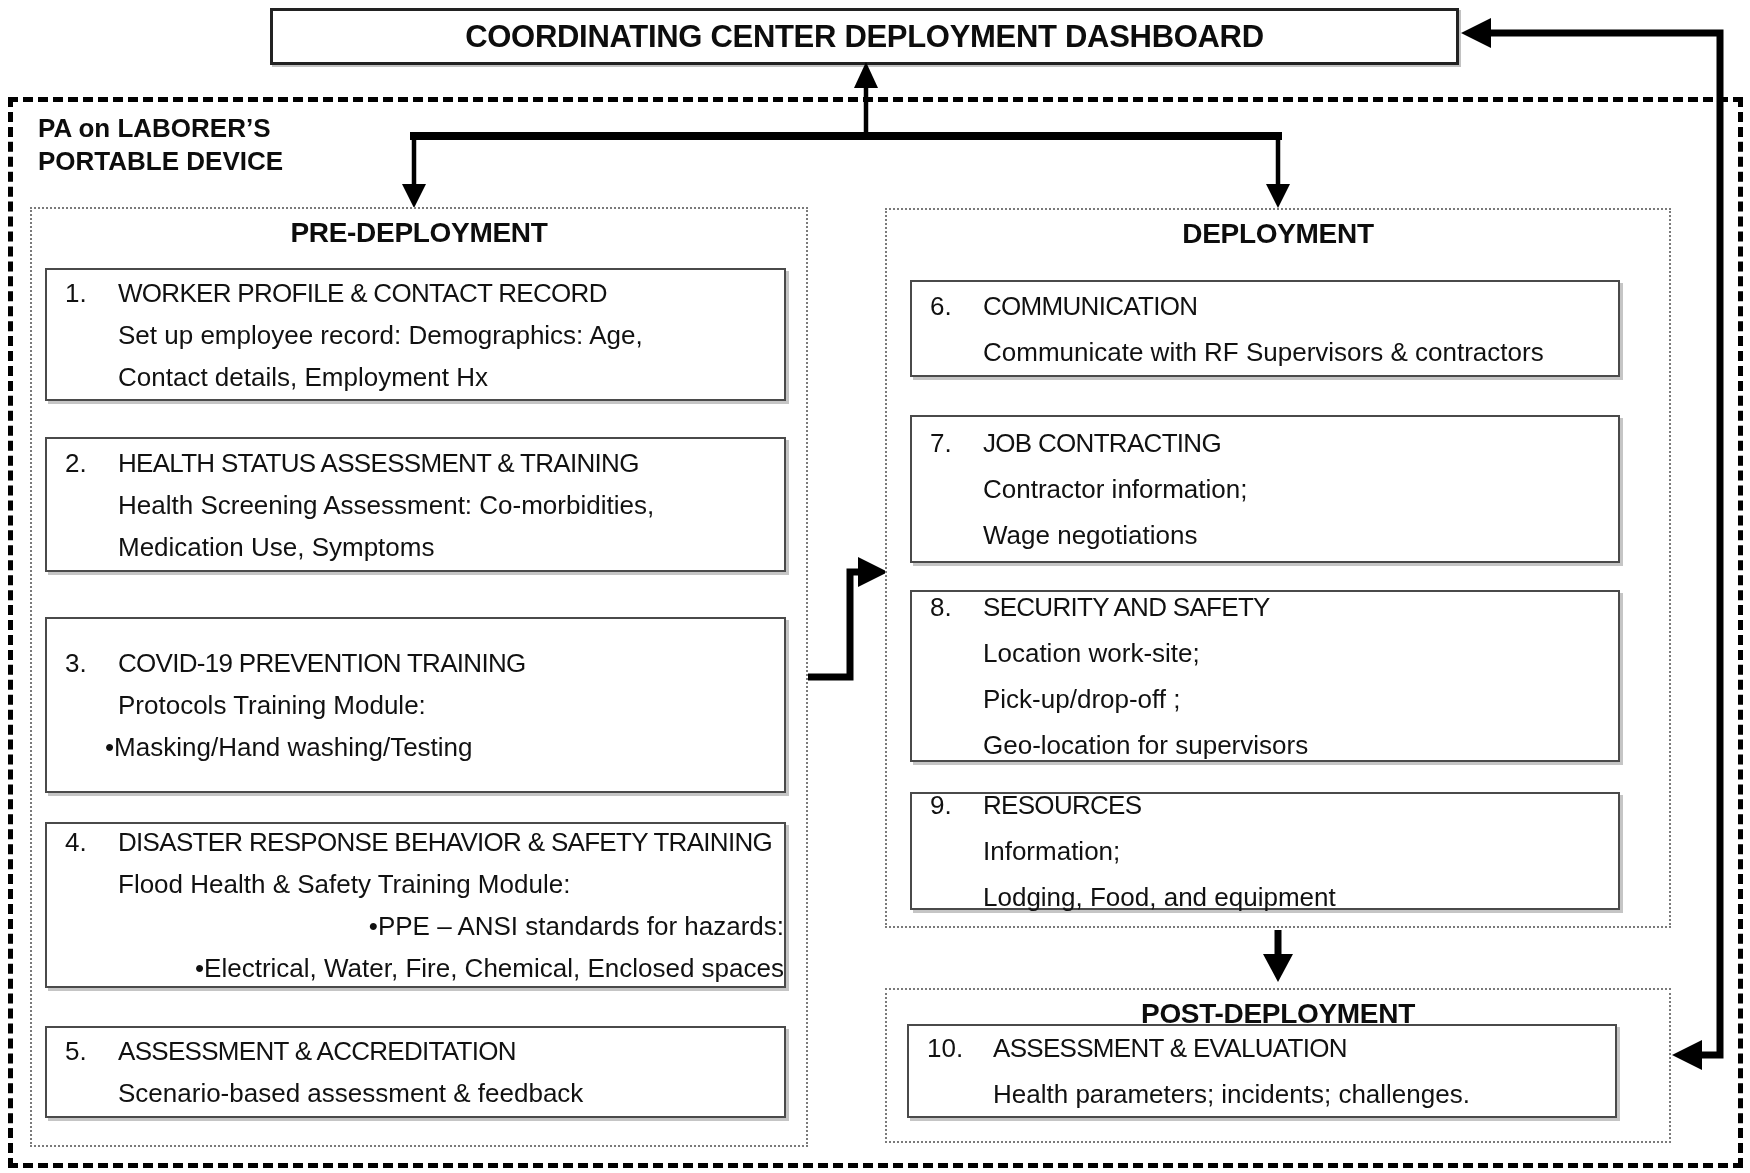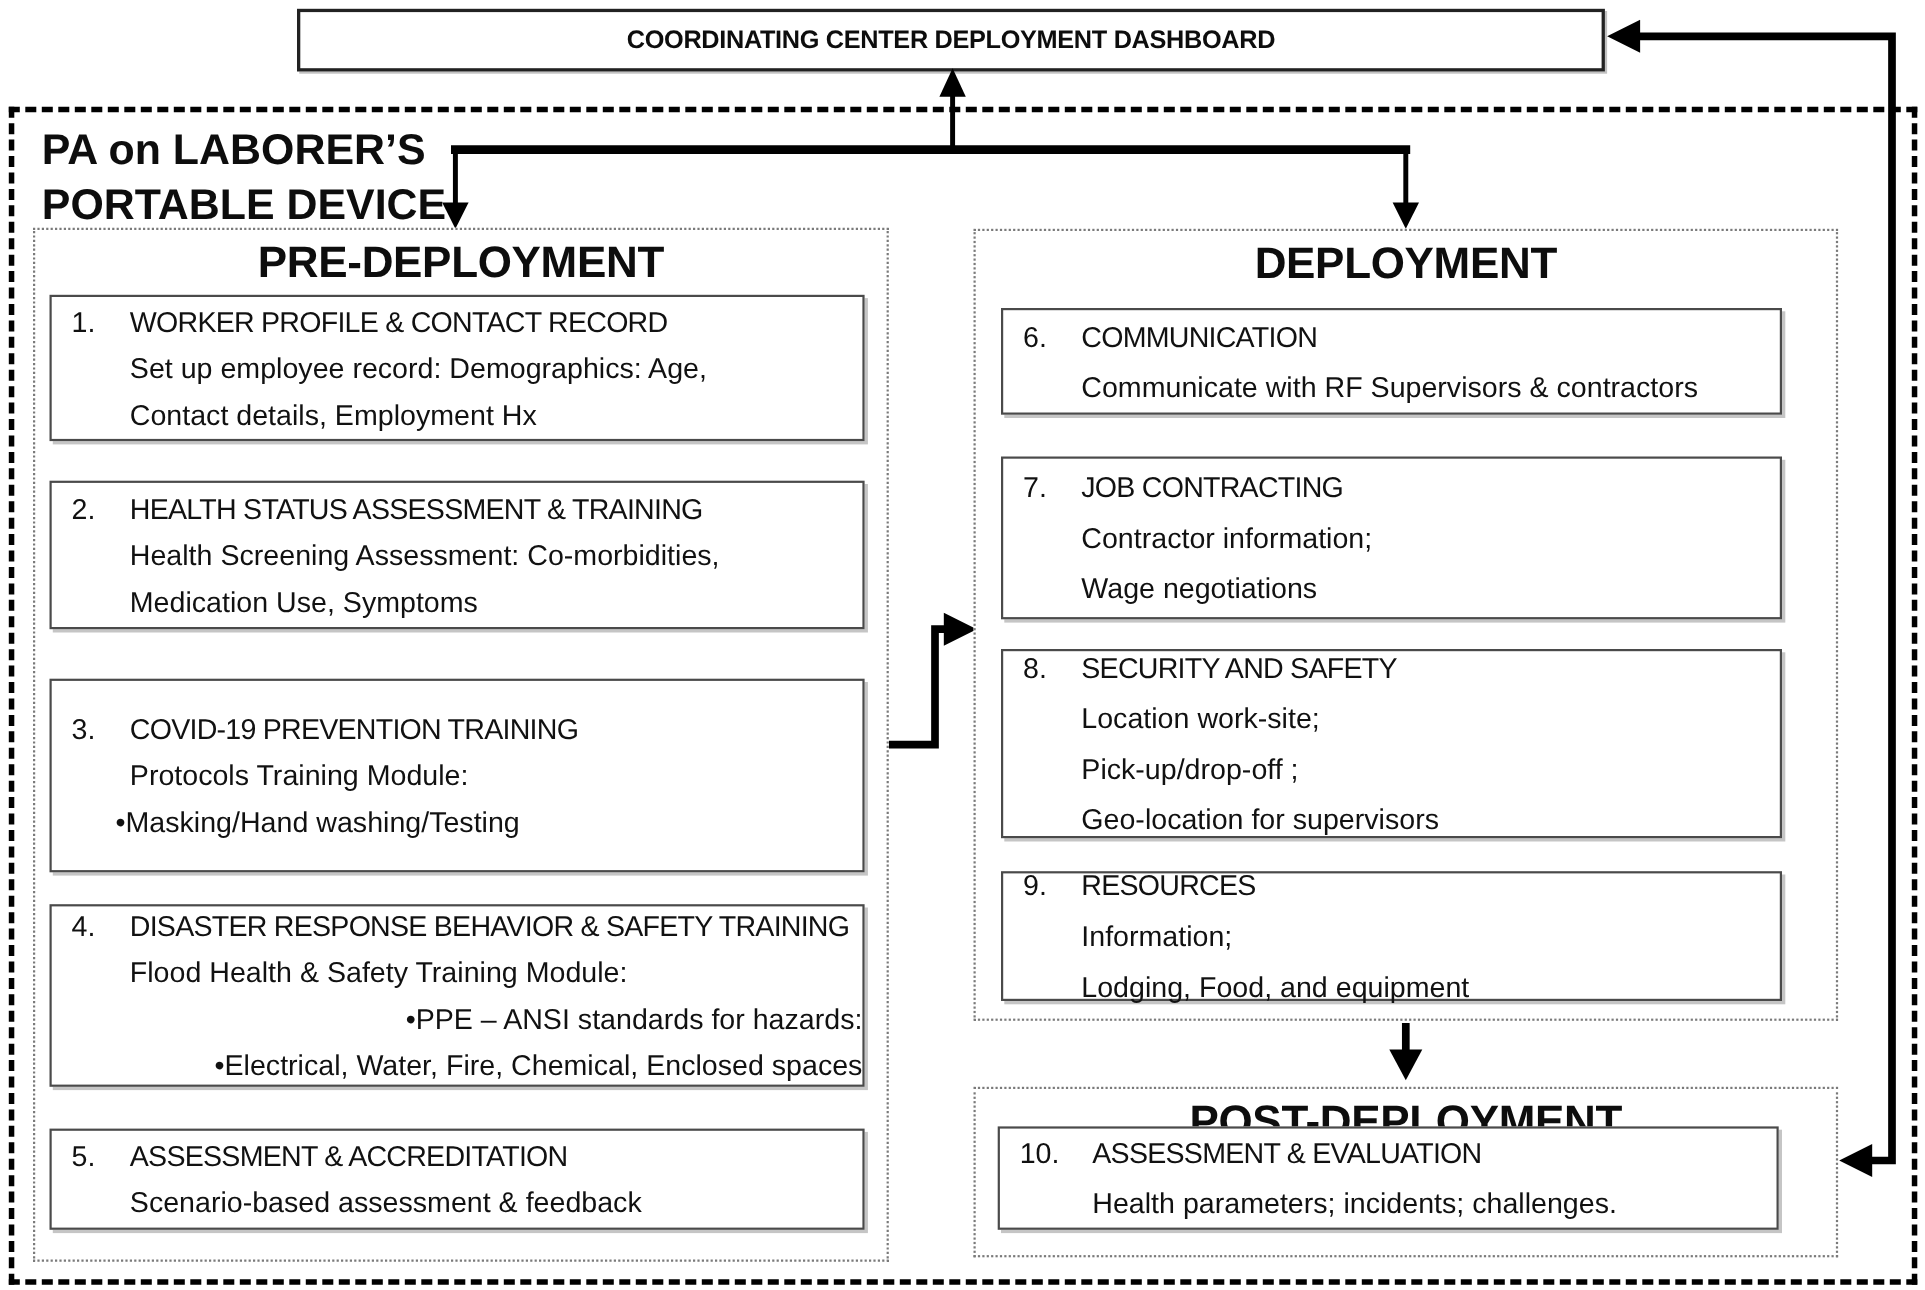--- a/index.html
+++ b/index.html
@@ -3,31 +3,31 @@
 <meta charset="utf-8">
 <style>
   html,body{margin:0;padding:0;background:#fff;}
   body{width:1750px;height:1173px;position:relative;overflow:hidden;
        font-family:"Liberation Sans","DejaVu Sans",sans-serif;color:#0d0d0d;}
   .abs{position:absolute;box-sizing:border-box;}
   
   .dash-box{left:270px;top:8px;width:1189px;height:57px;border:3px solid #222;
             background:#fff;display:flex;align-items:center;justify-content:center;
             box-shadow:2px 2px 0 rgba(120,120,120,.45);}
-  .dash-box span{font-weight:bold;font-size:23px;letter-spacing:-0.3px;}
+  .dash-box span{font-weight:bold;font-size:31px;letter-spacing:-0.3px;}
   
   .device-frame{left:8px;top:97px;width:1735px;height:1071px;border:5px dashed #000;background:transparent;}
-  .device-label{left:38px;top:112px;font-weight:bold;font-size:39px;line-height:1.28;}
+  .device-label{left:38px;top:112px;font-weight:bold;font-size:26px;line-height:1.28;}
   
   .section{border:2px dotted #7a7a7a;background:#fff;}
   .sec-pre{left:30px;top:207px;width:778px;height:940px;}
   .sec-dep{left:885px;top:208px;width:786px;height:720px;}
   .sec-post{left:885px;top:988px;width:786px;height:155px;}
   .sec-title{position:absolute;left:0;right:0;top:8px;text-align:center;
-             font-weight:bold;font-size:40px;letter-spacing:-0.3px;}
+             font-weight:bold;font-size:28px;letter-spacing:-0.3px;}
   
   .fbox{position:absolute;box-sizing:border-box;background:#fff;border:2px solid #4a4a4a;
         box-shadow:3px 3px 0 rgba(110,110,110,.40);
         display:flex;flex-direction:column;justify-content:center;
         font-size:26px;color:#111;}
   .fbox .row{padding-left:71px;line-height:42px;white-space:nowrap;}
   .col-r .row{line-height:46px;}
   .fbox .head{display:flex;padding-left:18px;}
   .fbox .num{flex:none;width:53px;}
   .fbox .num.wide{width:66px;}

